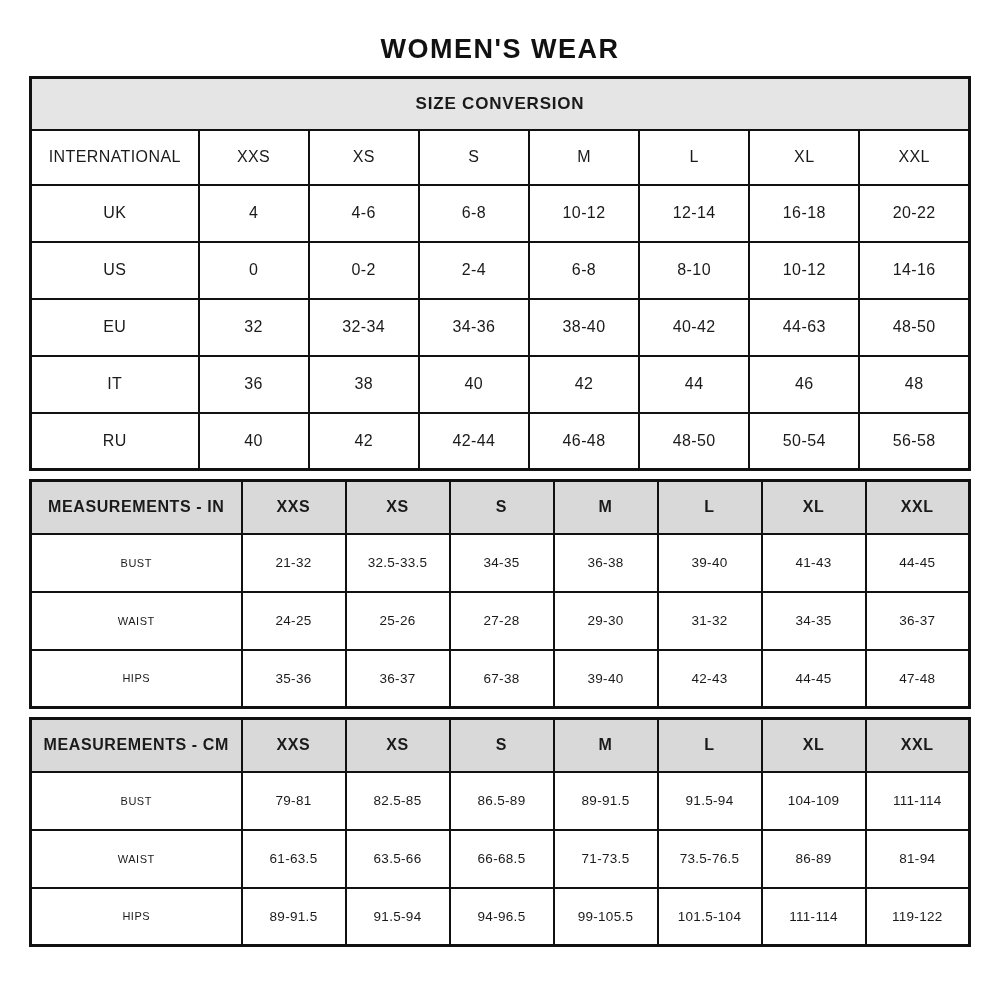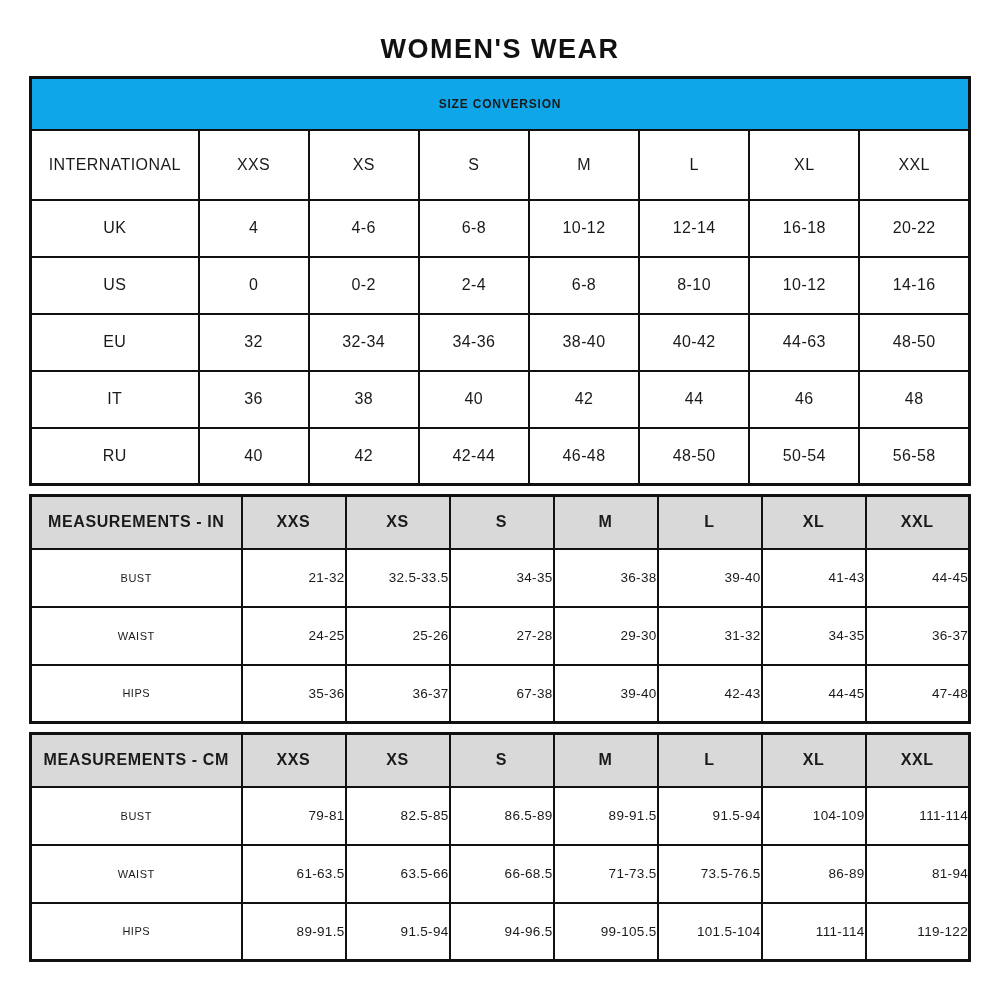--- a/index.html
+++ b/index.html
@@ -39,39 +39,39 @@
     border: 2px solid #111111;
     text-align: center;
     vertical-align: middle;
     padding: 0;
     overflow: hidden;
     white-space: nowrap;
   }
   
   .t-size tr        { height: 57px; }
   .t-size tr.banner-row { height: 52px; }
-  .t-size tr.col-row    { height: 70px; }
+  .t-size tr.col-row    { height: 55px; }
   .t-size td { font-size: 16px; letter-spacing: 0.4px; }
   td.banner {
-    background: #0ea5e9;
+    background: #e5e5e5;
     font-weight: 700;
-    font-size: 12px;
+    font-size: 17px;
     letter-spacing: 0.8px;
   }
   
   .t-meas tr         { height: 58px; }
   .t-meas tr.hdr-row { height: 53px; }
   .t-meas td.hdr {
     background: #d9d9d9;
     font-weight: 700;
     font-size: 16px;
     letter-spacing: 0.6px;
   }
   .t-meas td.rowlabel { font-size: 11px; letter-spacing: 0.5px; }
-  .t-meas td.val      { font-size: 13.5px; letter-spacing: 0.3px; text-align: right; }
+  .t-meas td.val      { font-size: 13.5px; letter-spacing: 0.3px; }
   
   col.c0-size { width: 168px; }
   col.c0-meas { width: 211px; }
 </style>
 </head>
 <body>
 
 <div class="page">
   <h1 class="page-title">WOMEN'S WEAR</h1>
 

